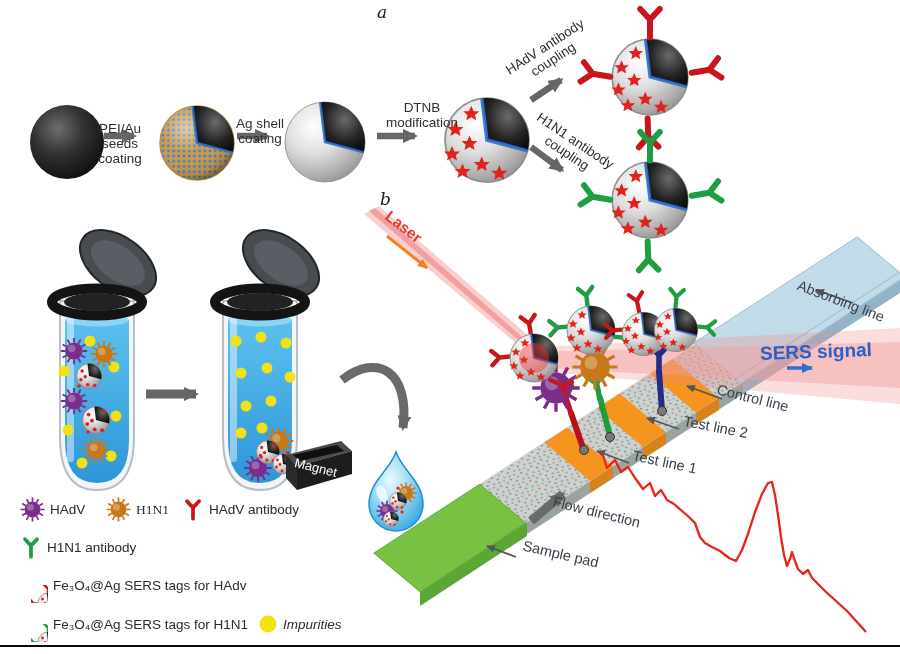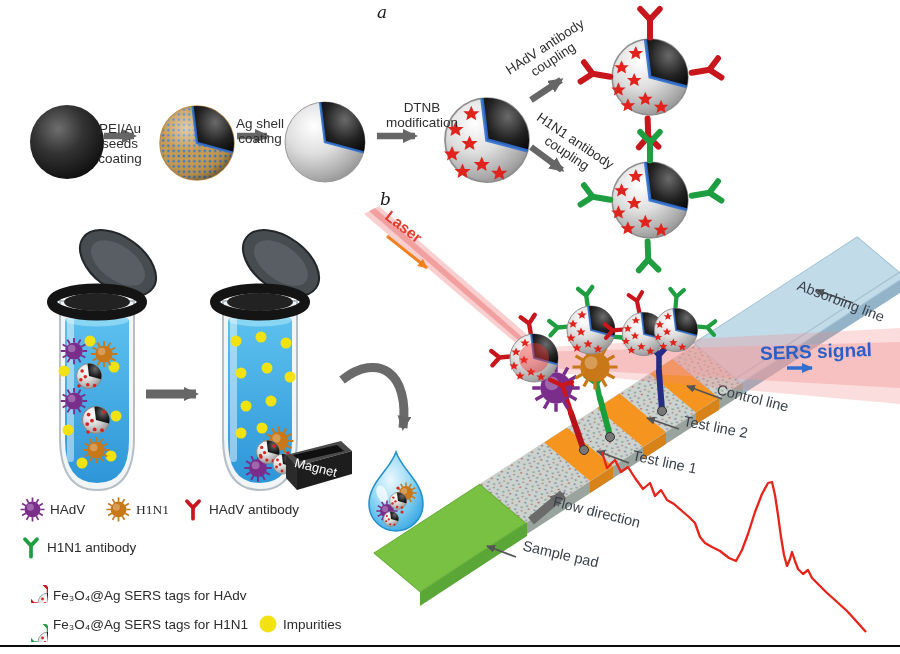--- a/index.html
+++ b/index.html
@@ -391,33 +391,33 @@
         <use href="#yshape" transform="scale(0.85)"></use>
       </svg>
   <span>HAdV antibody</span>
 </div>
 <div class="leg" style="left:20px;top:535px;">
   <svg width="22" height="24" viewBox="-9 -14 18 22" style="color:#1e9e40">
         <use href="#yshape" transform="scale(0.85)"></use>
       </svg>
   <span>H1N1 antibody</span>
 </div>
-<div class="leg" style="left:14px;top:567px;align-items:flex-end;">
+<div class="leg" style="left:14px;top:567px;">
   <svg width="34" height="36" viewBox="-17 -18 34 36" style="color:#c8161d">
         <use href="#sym-tagfull"></use>
       </svg>
   <span>Fe₃O₄@Ag SERS tags for HAdv</span>
 </div>
 <div class="leg" style="left:14px;top:606px;">
   <svg width="34" height="36" viewBox="-17 -18 34 36" style="color:#1e9e40">
         <use href="#sym-tagfull"></use>
       </svg>
   <span>Fe₃O₄@Ag SERS tags for H1N1</span>
 </div>
-<div class="leg" style="left:258px;top:614px;">
+<div class="leg" style="left:258px;top:614px;font-style:italic;">
   <svg width="20" height="20" viewBox="0 0 20 20">
         <circle cx="10" cy="10" r="8.5" fill="#f2e211"></circle>
       </svg>
   <span>Impurities</span>
 </div>
 
 <div id="bottom-rule"></div>
 </div>
 
 </body></html>

